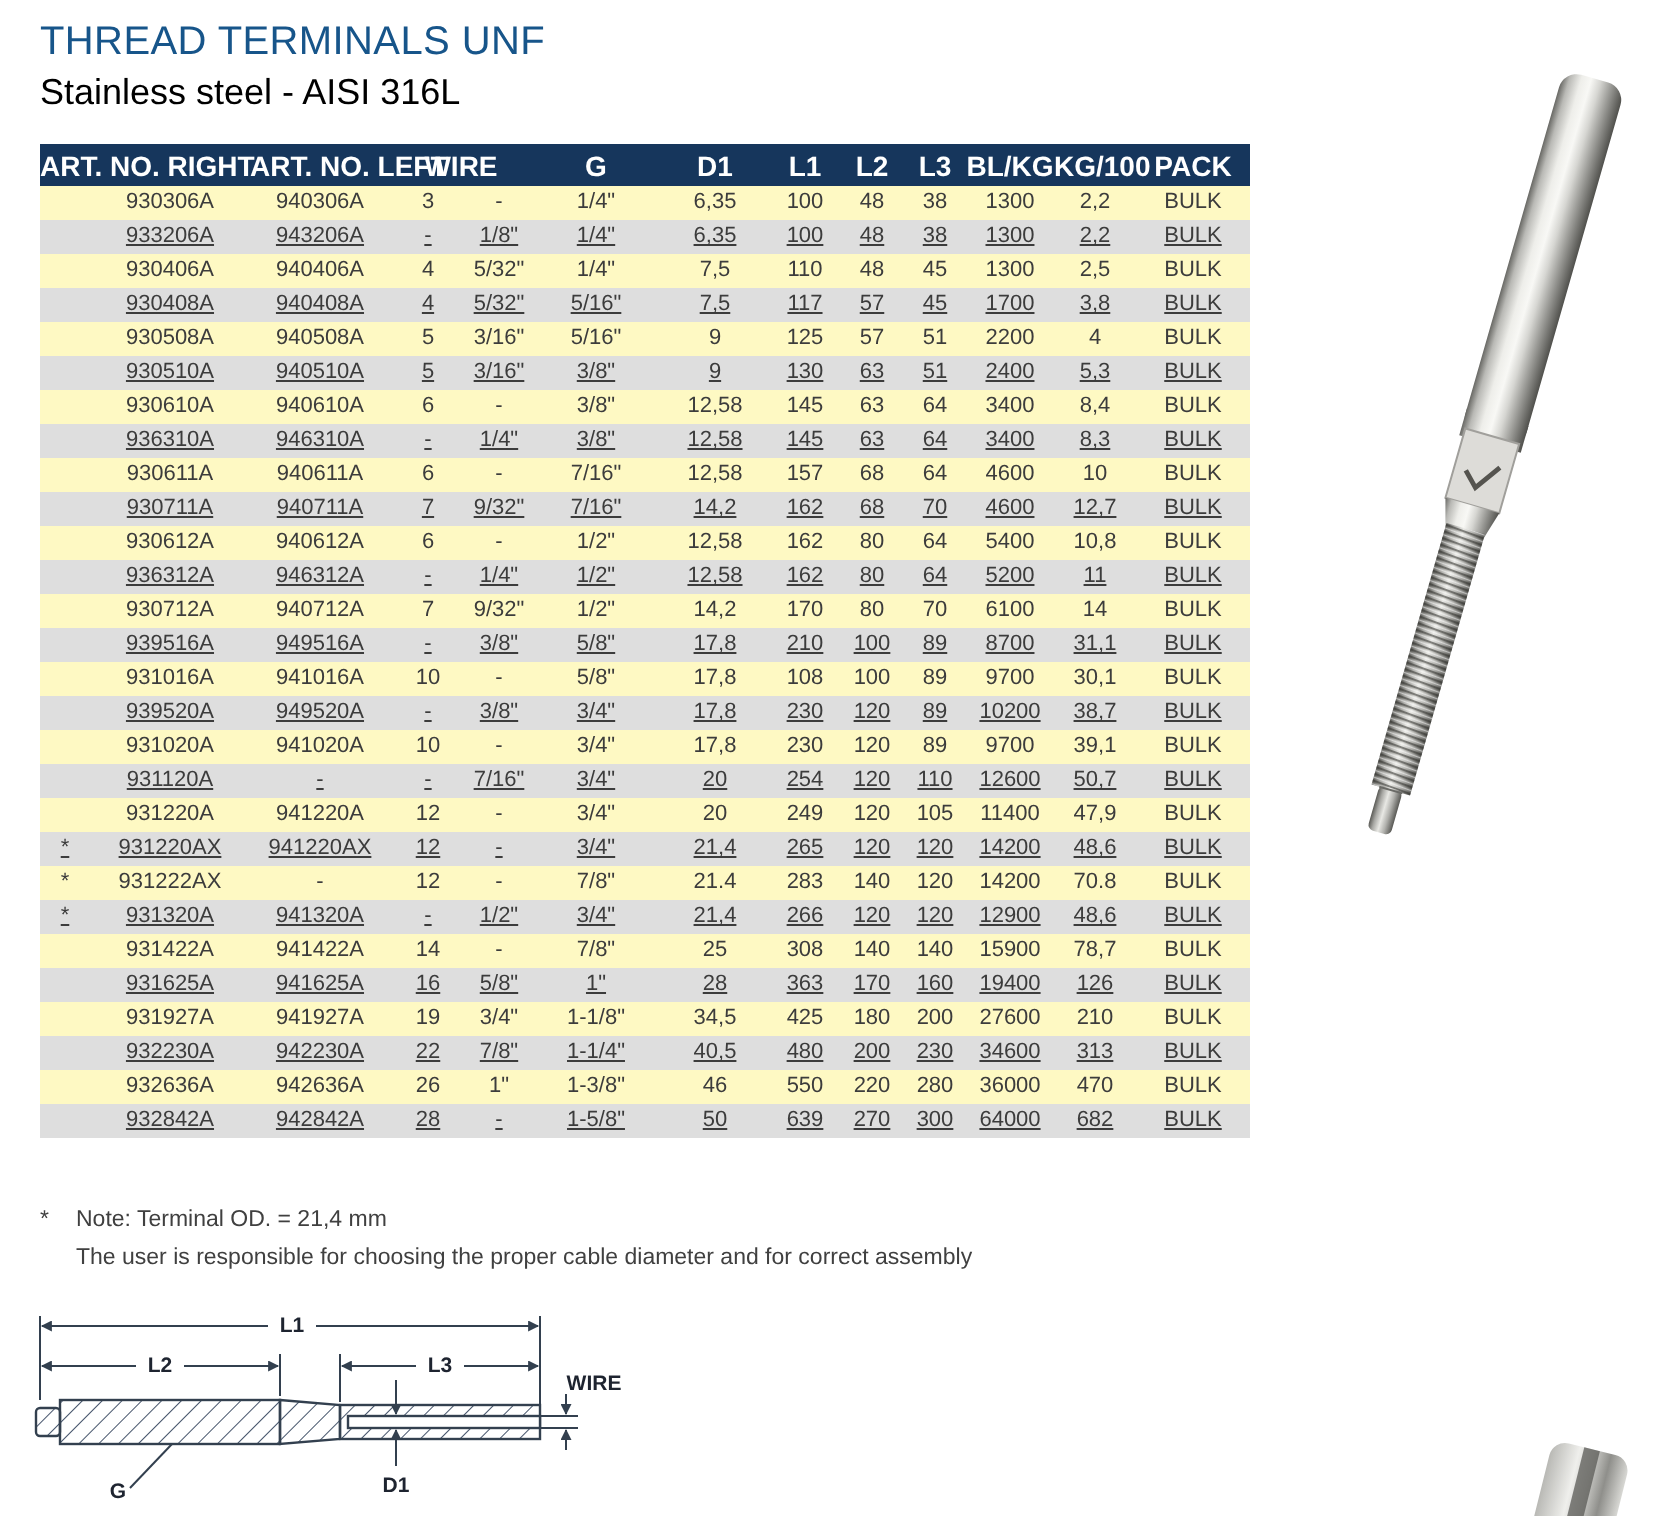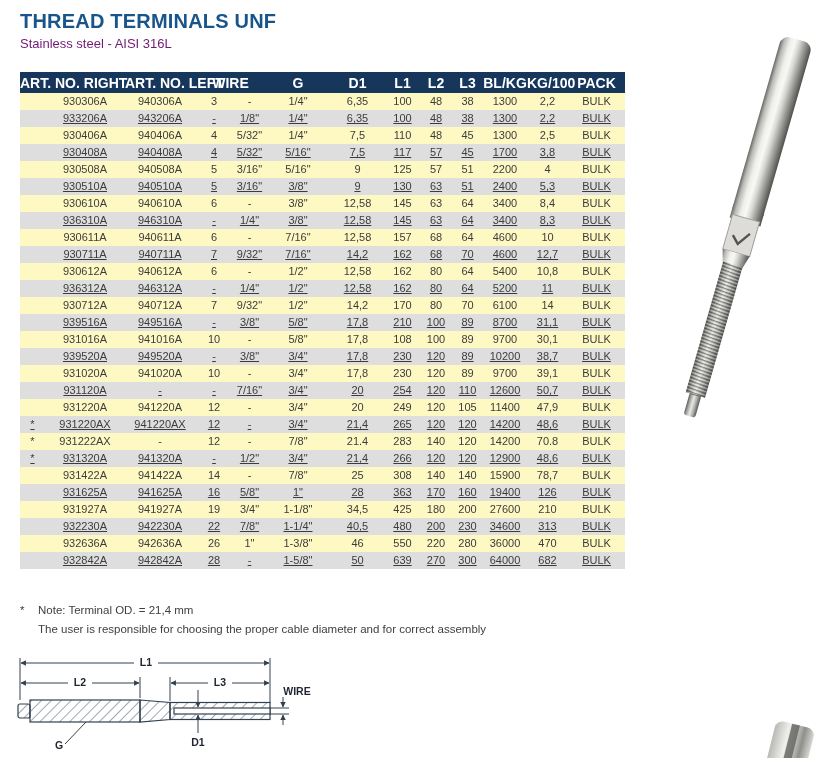--- a/index.html
+++ b/index.html
@@ -3,25 +3,25 @@
 <meta charset="utf-8">
 <style>
   html,body{margin:0;padding:0;}
   body{
     width:833px;height:758px;position:relative;overflow:hidden;
     background:#ffffff;font-family:"Liberation Sans",sans-serif;
     -webkit-font-smoothing:antialiased;
   }
   .page-title{
     position:absolute;left:20px;top:10px;
-    font-size:20px;font-weight:bold;color:#17558a;letter-spacing:.2px;
+    font-size:20px;font-weight:normal;color:#17558a;letter-spacing:.2px;
   }
   .page-subtitle{
     position:absolute;left:20px;top:36px;
-    font-size:13px;color:#701a75;
+    font-size:18px;color:#000000;
   }
   table.spec{
     position:absolute;left:20px;top:72px;width:605px;
     border-collapse:collapse;table-layout:fixed;
     font-size:11px;color:#3c3c3c;
   }
   table.spec thead th{
     background:#16365c;color:#ffffff;font-weight:bold;
     height:21px;padding:0;font-size:14px;text-align:center;white-space:nowrap;margin-left:20px;
   }

